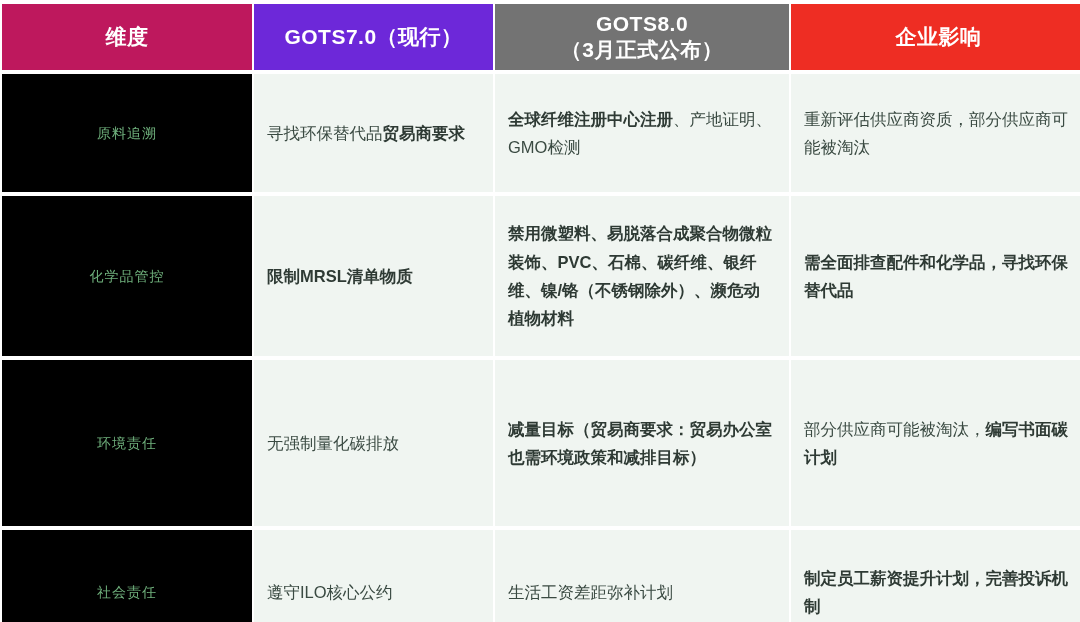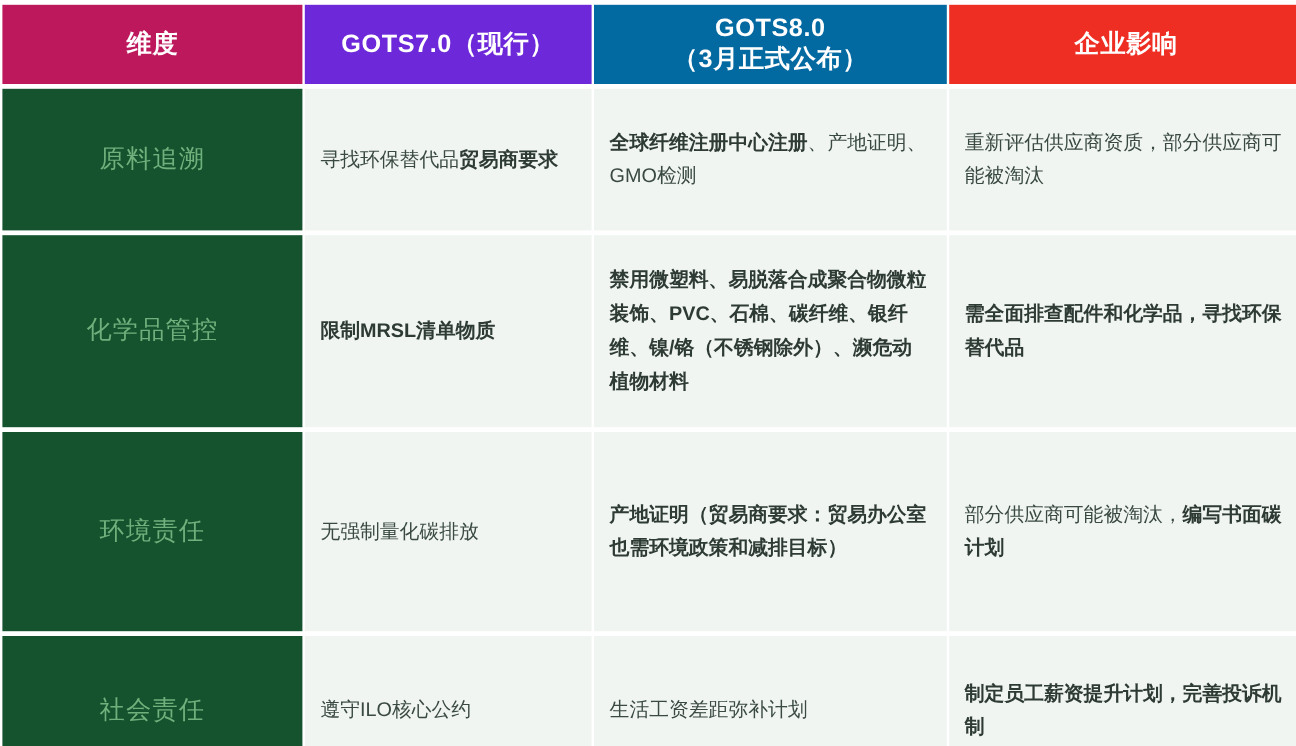--- a/index.html
+++ b/index.html
@@ -54,23 +54,23 @@
     background: #F0F5F1;
     color: #3A4A42;
     font-size: 16.5px;
     line-height: 1.72;
     vertical-align: middle;
     padding: 10px 14px 10px 13px;
     word-break: break-word;
   }
 
   tbody td.dim-cell {
-    background: #14532d;
+    background: #000000;
     color: #6FB07C;
-    font-size: 21px;
+    font-size: 14px;
     font-weight: normal;
     text-align: center;
     padding: 0;
     letter-spacing: 1px;
   }
 
   tbody .b { font-weight: bold; color: #2E3A34; }
 
   
   tr.row-0 td { height: 98px; }
@@ -120,21 +120,21 @@
     </colgroup>
 
     <thead>
       <tr>
         <th class="header-dimension" style="background: #be185d;">
             <span class="hdr-line">维度</span>
           </th>
         <th class="header-gots7" style="background: #6d28d9;">
             <span class="hdr-line">GOTS7.0（现行）</span>
           </th>
-        <th class="header-gots8" style="background: #0369a1; margin-top: 12px;">
+        <th class="header-gots8" style="background: #737373; margin-top: 12px;">
             <span class="hdr-line">GOTS8.0</span>
             <span class="hdr-line">（3月正式公布）</span>
           </th>
         <th class="header-impact" style="background: rgb(238, 45, 35);">
             <span class="hdr-line">企业影响</span>
           </th>
       </tr>
     </thead>
 
     <tbody id="table-body">
@@ -146,21 +146,21 @@
         </tr>
         <tr class="row-1">
           <td class="dim-cell">化学品管控</td>
           <td><span class="b">限制MRSL清单物质</span></td>
           <td><span class="b">禁用微塑料、易脱落合成聚合物微粒装饰、PVC、石棉、碳纤维、银纤维、镍/铬（不锈钢除外）、濒危动植物材料</span></td>
           <td><span class="b">需全面排查配件和化学品，寻找环保替代品</span></td>
         </tr>
         <tr class="row-2">
           <td class="dim-cell">环境责任</td>
           <td><span>无强制量化碳排放</span></td>
-          <td><span class="b">产地证明（贸易商要求：贸易办公室也需环境政策和减排目标）</span></td>
+          <td><span class="b">减量目标（贸易商要求：贸易办公室也需环境政策和减排目标）</span></td>
           <td><span>部分供应商可能被淘汰，</span><span class="b">编写书面碳计划</span></td>
         </tr>
         <tr class="row-3">
           <td class="dim-cell">社会责任</td>
           <td><span>遵守ILO核心公约</span></td>
           <td><span>生活工资差距弥补计划</span></td>
           <td><span class="b">制定员工薪资提升计划，完善投诉机制</span></td>
         </tr>
       </tbody>
   </table>

